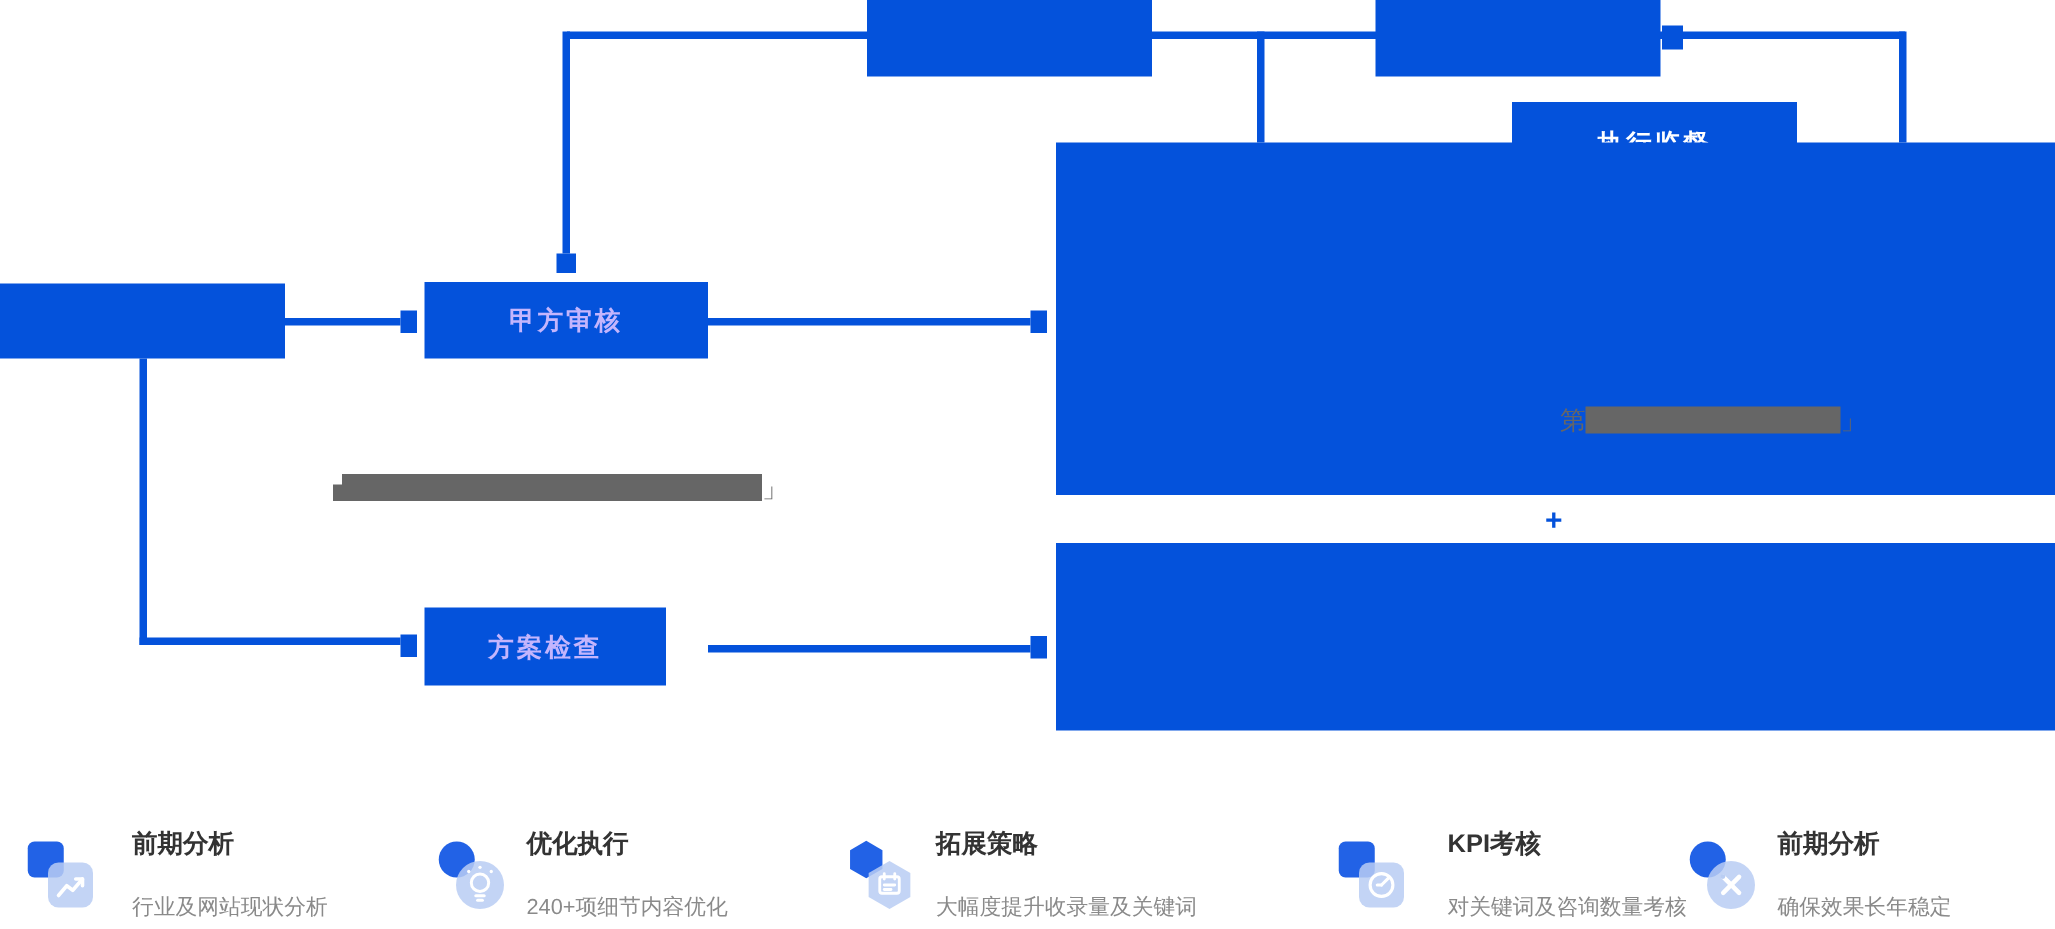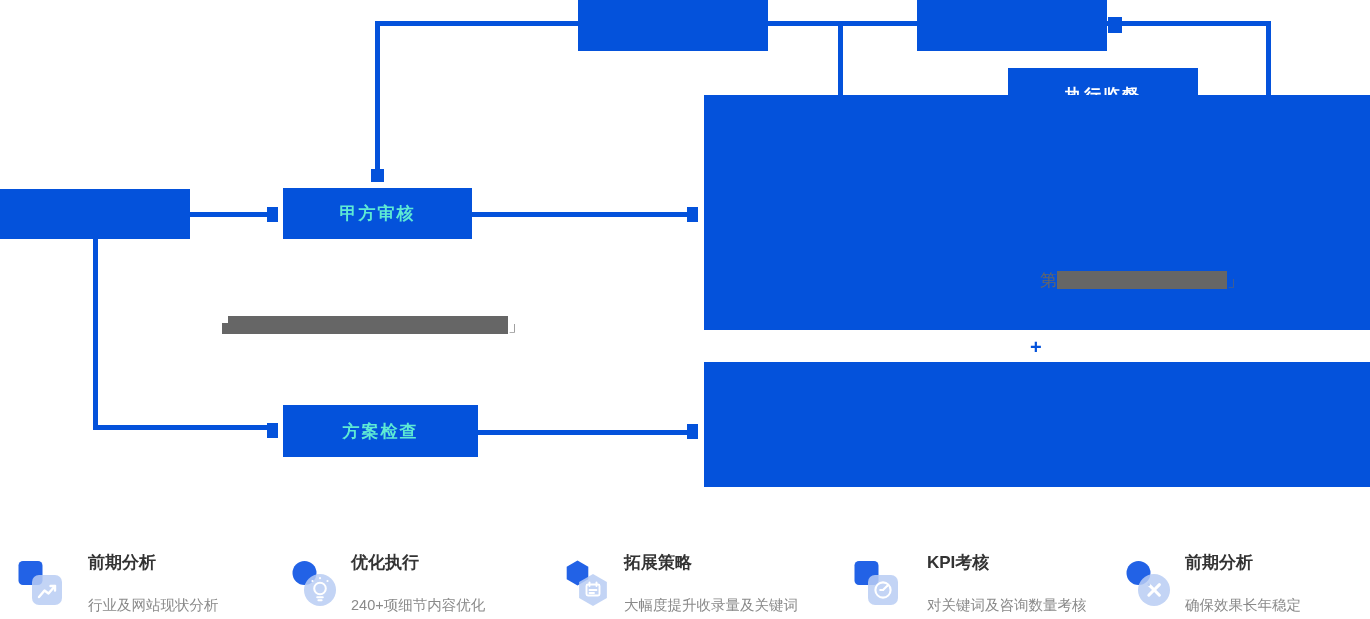--- a/index.html
+++ b/index.html
@@ -1,21 +1,21 @@
 <!DOCTYPE html>
 <html><head>
 <meta charset="utf-8">
 <style>
   html,body{margin:0;padding:0;background:#fff;}
   .canvas{
     position:relative;width:1370px;height:619px;background:#ffffff;overflow:hidden;
     font-family:"Liberation Sans","DejaVu Sans",sans-serif;
   }
   .box{
-    position:absolute;background:#0452db;color:#5eead4;
+    position:absolute;background:#0452db;color:#c4b5fd;
     display:flex;align-items:center;justify-content:center;
     font-size:17px;font-weight:bold;letter-spacing:2px;
   }
   .line{position:absolute;background:#0452db;}
   .sq{position:absolute;background:#0452db;}
   .tab{
     position:absolute;background:#0452db;color:#fff;
     display:flex;align-items:center;justify-content:center;
     font-size:17px;font-weight:bold;letter-spacing:2px;
   }
@@ -70,21 +70,21 @@
 
   <div class="redact" style="left:222px;top:316px;">
     <span class="notch"></span>
       <span class="bar" style="width:280px;"></span>
       <span>」</span>
   </div>
 
   <div class="line" style="left:93px;top:239px;width:5px;height:191px;"></div>
   <div class="line" style="left:93px;top:425px;width:174px;height:5px;"></div>
   <div class="sq" style="left:267px;top:423px;width:11px;height:15px;"></div>
-  <div class="box" style="left:283px;top:405px;width:195px;height:52px;">方案检查</div>
+  <div class="box" style="left:283px;top:405px;width:161px;height:52px;">方案检查</div>
   <div class="line" style="left:472px;top:430px;width:215px;height:5px;"></div>
   <div class="sq" style="left:687px;top:424px;width:11px;height:15px;"></div>
 
   <div class="feature" style="left:18px;gap:24px;">
     <svg class="f-icon" viewBox="0 0 46 46">
       <rect x="0.5" y="1" width="24" height="24" rx="4.5" fill="#2262e6"></rect>
       <rect x="14" y="15" width="30" height="30" rx="7" fill="#b9cdf3" fill-opacity="0.85"></rect>
       <g stroke="#ffffff" stroke-width="2.4" fill="none" stroke-linecap="round" stroke-linejoin="round">
         <polyline points="21,37 26.5,30.5 30.5,33.5 37,26"></polyline>
         <polyline points="32.5,26 37,26 37,30.5"></polyline>
@@ -128,21 +128,21 @@
         <path d="M24.5 30 h7"></path>
         <path d="M24.5 33 h4.5"></path>
       </g>
     </svg>
     <div>
       <div class="f-title">拓展策略</div>
       <div class="f-desc">大幅度提升收录量及关键词</div>
     </div>
   </div>
 
-  <div class="feature" style="left:854px;gap:27px;">
+  <div class="feature" style="left:892px;gap:27px;">
     <svg class="f-icon" viewBox="0 0 46 46">
       <rect x="0.5" y="1" width="24" height="24" rx="4.5" fill="#2262e6"></rect>
       <rect x="14" y="15" width="30" height="30" rx="7" fill="#b9cdf3" fill-opacity="0.85"></rect>
       <g stroke="#ffffff" stroke-width="2.1" fill="none" stroke-linecap="round">
         <circle cx="29" cy="30" r="7.6"></circle>
         <path d="M29 30 L33.6 25.4"></path>
         <path d="M29 30 L26.2 30"></path>
       </g>
     </svg>
     <div>

